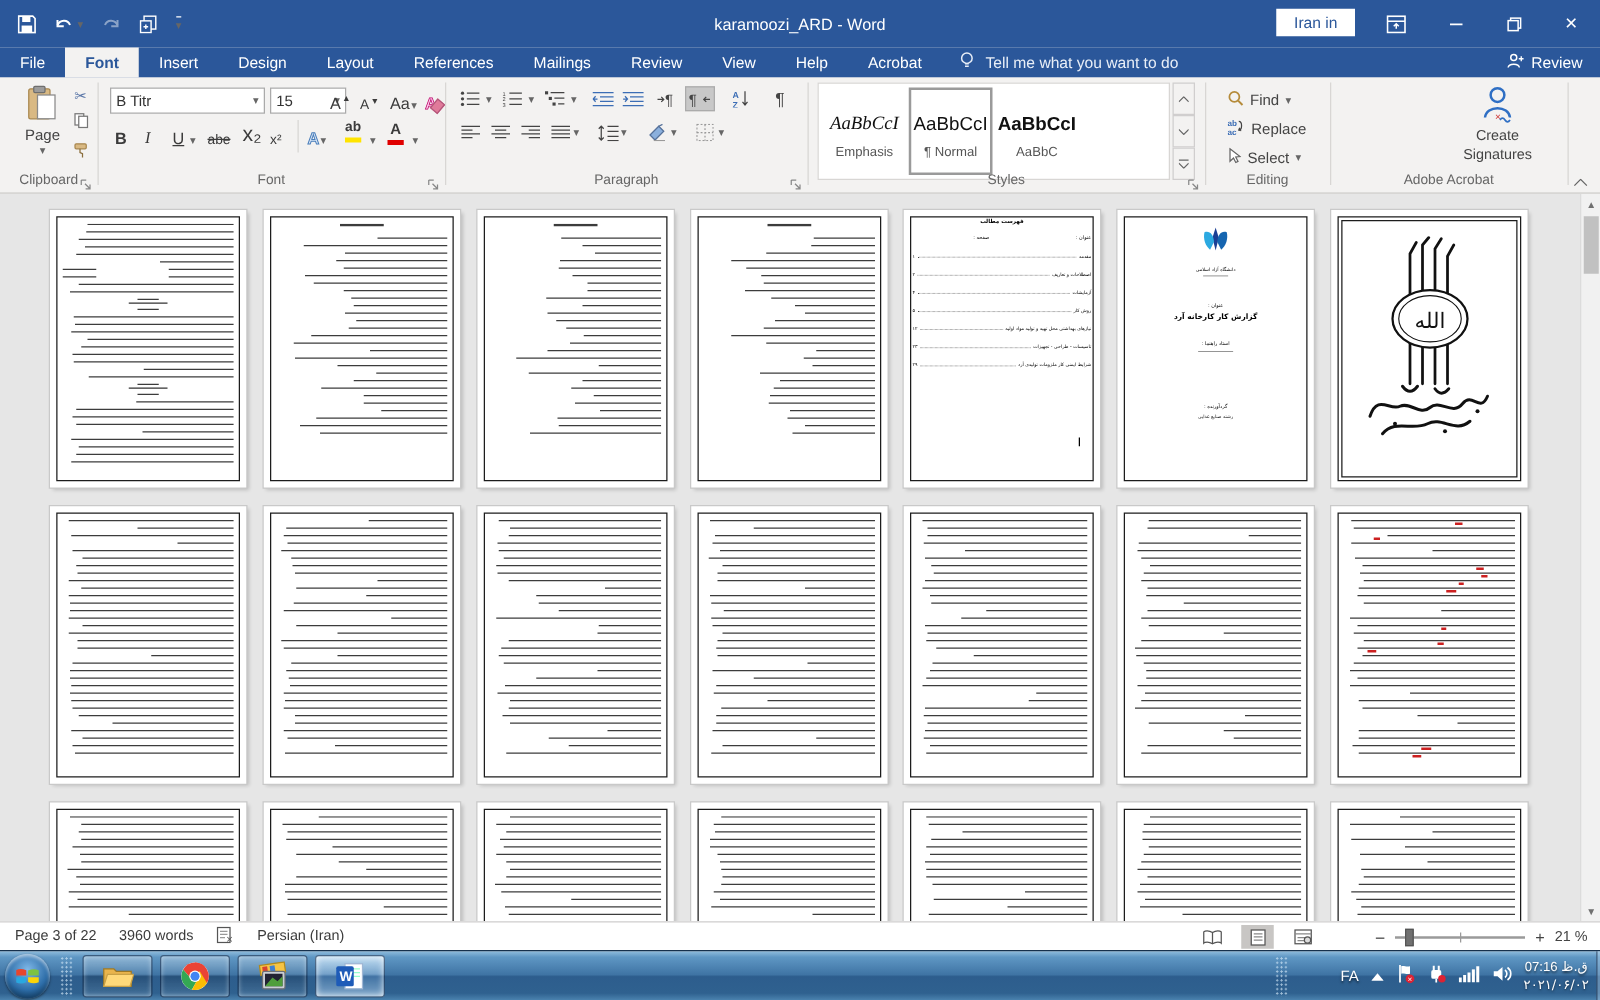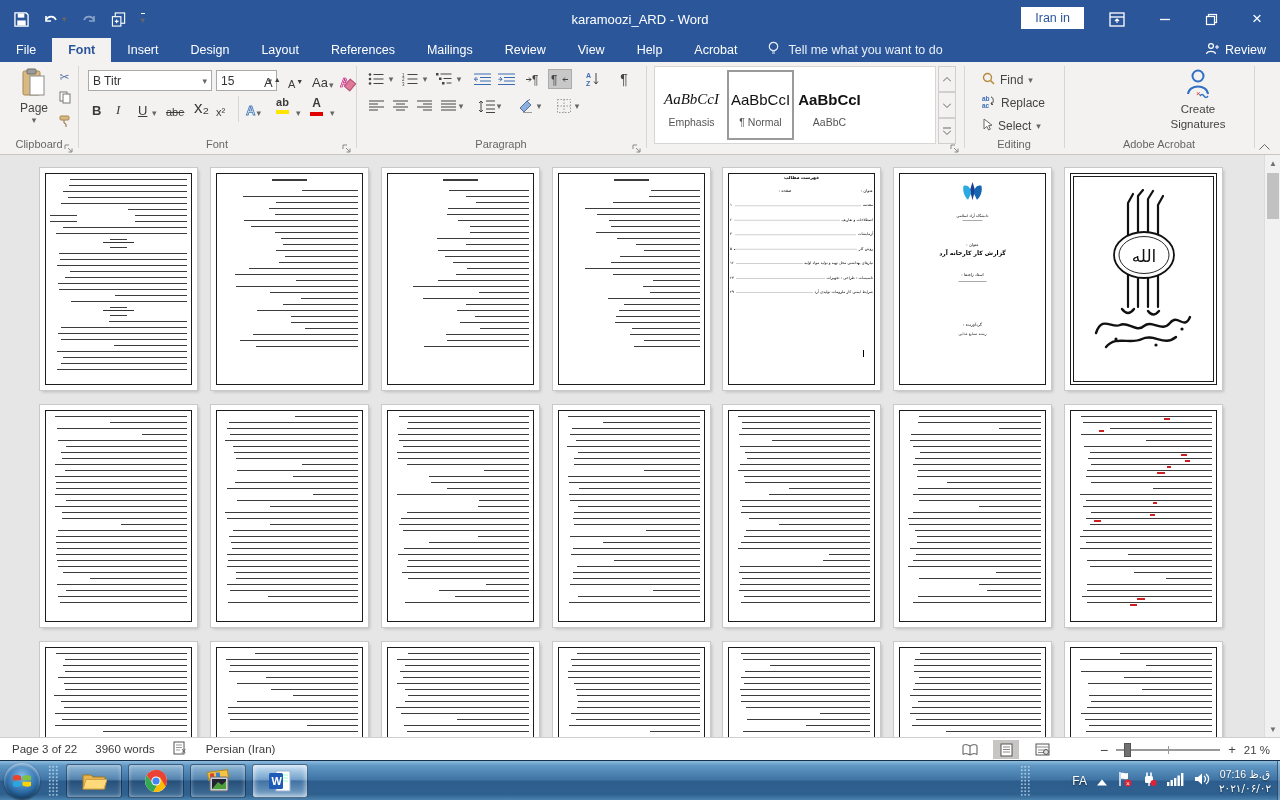--- a/index.html
+++ b/index.html
@@ -446,20 +446,21 @@
             <path d="M0 0.5 L4 4.5 L8 0.5" fill="none" stroke="#666"></path>
           </svg>
         </div>
       <div>
           <svg width="8" height="8" viewBox="0 0 8 8">
             <path d="M0 1 h8" stroke="#666"></path>
             <path d="M0 3.5 L4 7.5 L8 3.5" fill="none" stroke="#666"></path>
           </svg>
         </div>
     </div>
+    <div class="glabel" style="left:646px;width:318px">Styles</div>
     <div class="launcher" style="left:950px"><svg width="10" height="10" viewBox="0 0 10 10">
           <path d="M1 1 h4 M1 1 v4" stroke="#888" fill="none"></path>
           <path d="M4 4 L8 8 M8 4.5 V8 H4.5" stroke="#888" fill="none"></path>
         </svg></div>
     <div class="gdiv" style="left:964px"></div>
 
     <div class="edrow" style="left:982px;top:10px">
       <span><svg width="13" height="13" viewBox="0 0 13 13">
             <circle cx="5.5" cy="5.5" r="4" fill="none" stroke="#b58b3a" stroke-width="1.4"></circle>
             <path d="M8.5 8.5 L12 12" stroke="#b58b3a" stroke-width="1.6"></path>

